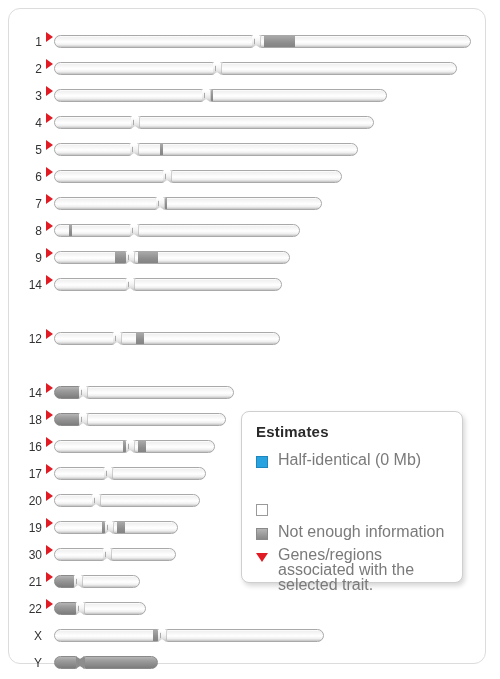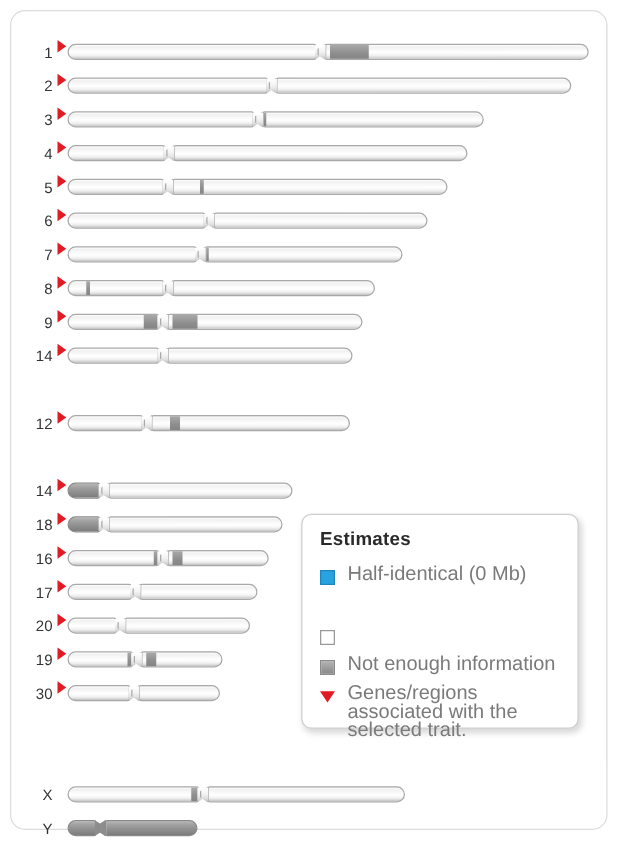--- a/index.html
+++ b/index.html
@@ -302,20 +302,40 @@
       <div class="row" style="top: 534px; width: 478px;">
         <div class="row-label" style="left: 6px; right: auto; width: 27px;">30</div>
         <div class="marker" style="left: 37px; top: 1.5px;"></div>
         <div class="chrom" style="left: 45px; top: 5px; width: 122px;">
           <div class="arm p-term" style="left: 0px; width: 49.5px;"></div>
           <div class="arm q-term" style="left: 56.5px; width: 65.5px;"></div>
           <div class="cen-left" style="left: 48.5px; top: 0px;"></div>
           <div class="cen-right" style="left: 50.5px; top: 0px;"></div>
         </div>
       </div>
+      <div class="row" style="top: 561px; width: 478px;">
+        <div class="row-label" style="left: 6px; right: auto; width: 27px;">21</div>
+        <div class="marker" style="left: 37px; top: 1.5px;"></div>
+        <div class="chrom" style="left: 45px; top: 5px; width: 86px;">
+          <div class="arm p-term grey" style="left: 0px; width: 20.5px;"></div>
+          <div class="arm q-term" style="left: 27.5px; width: 58.5px;"></div>
+          <div class="cen-left" style="left: 19.5px; top: 0px;"></div>
+          <div class="cen-right" style="left: 21.5px; top: 0px;"></div>
+        </div>
+      </div>
+      <div class="row" style="top: 588px; width: 478px;">
+        <div class="row-label" style="left: 6px; right: auto; width: 27px;">22</div>
+        <div class="marker" style="left: 37px; top: 1.5px;"></div>
+        <div class="chrom" style="left: 45px; top: 5px; width: 92px;">
+          <div class="arm p-term grey" style="left: 0px; width: 22.5px;"></div>
+          <div class="arm q-term" style="left: 29.5px; width: 62.5px;"></div>
+          <div class="cen-left" style="left: 21.5px; top: 0px;"></div>
+          <div class="cen-right" style="left: 23.5px; top: 0px;"></div>
+        </div>
+      </div>
       <div class="row" style="top: 615px; width: 478px;">
         <div class="row-label" style="left: 6px; right: auto; width: 27px;">X</div>
         <div class="chrom" style="left: 45px; top: 5px; width: 270px;">
           <div class="arm p-term" style="left: 0px; width: 104.5px;">
             <div class="band solid" style="left: 98px; width: 10px; top: -1px;"></div>
           </div>
           <div class="arm q-term" style="left: 111.5px; width: 158.5px;"></div>
           <div class="cen-left" style="left: 103.5px; top: 0px;"></div>
           <div class="cen-right" style="left: 105.5px; top: 0px;"></div>
         </div>

